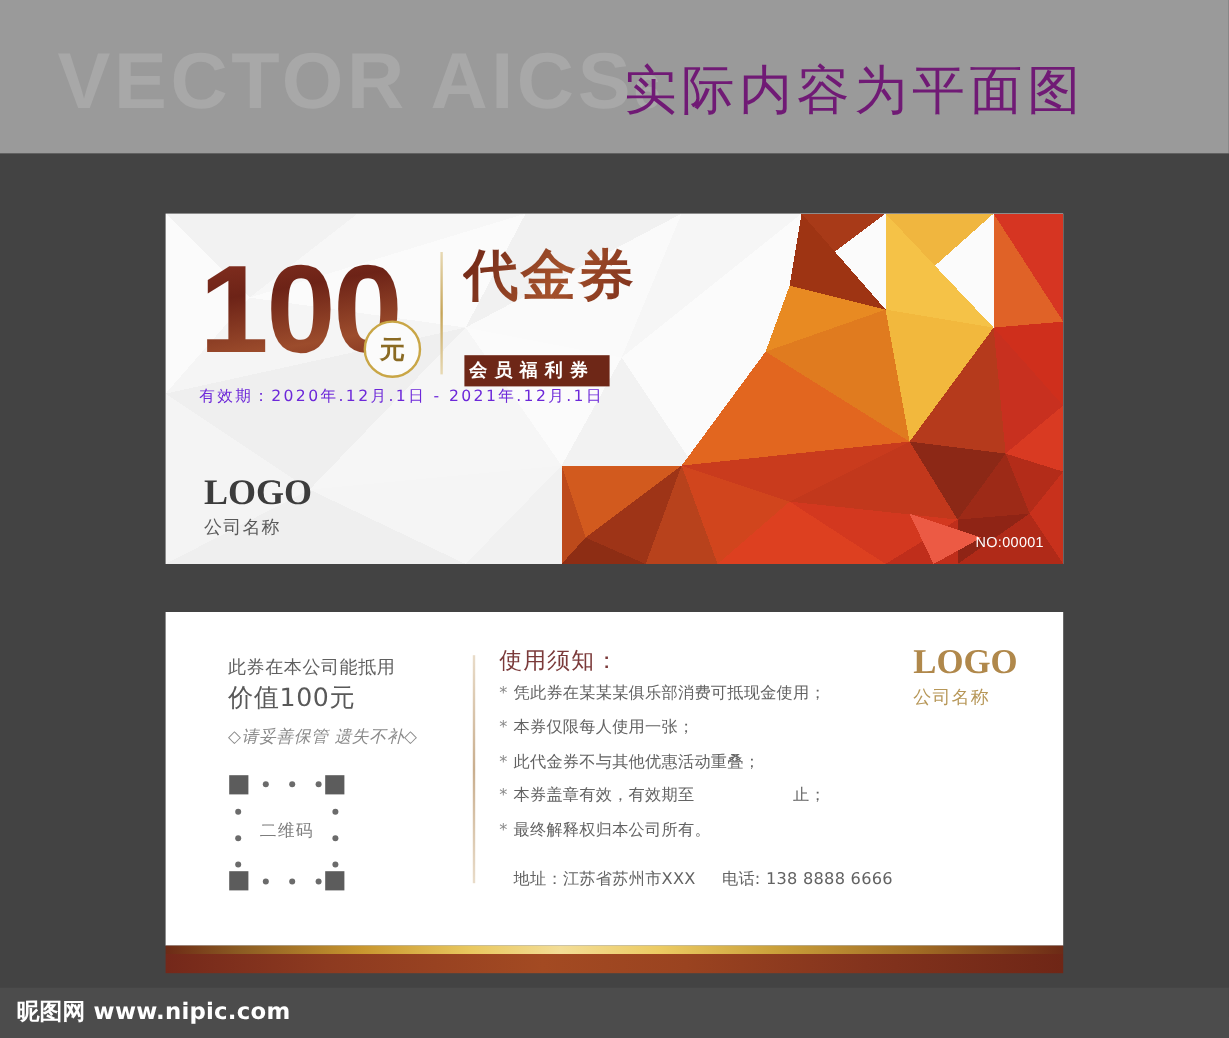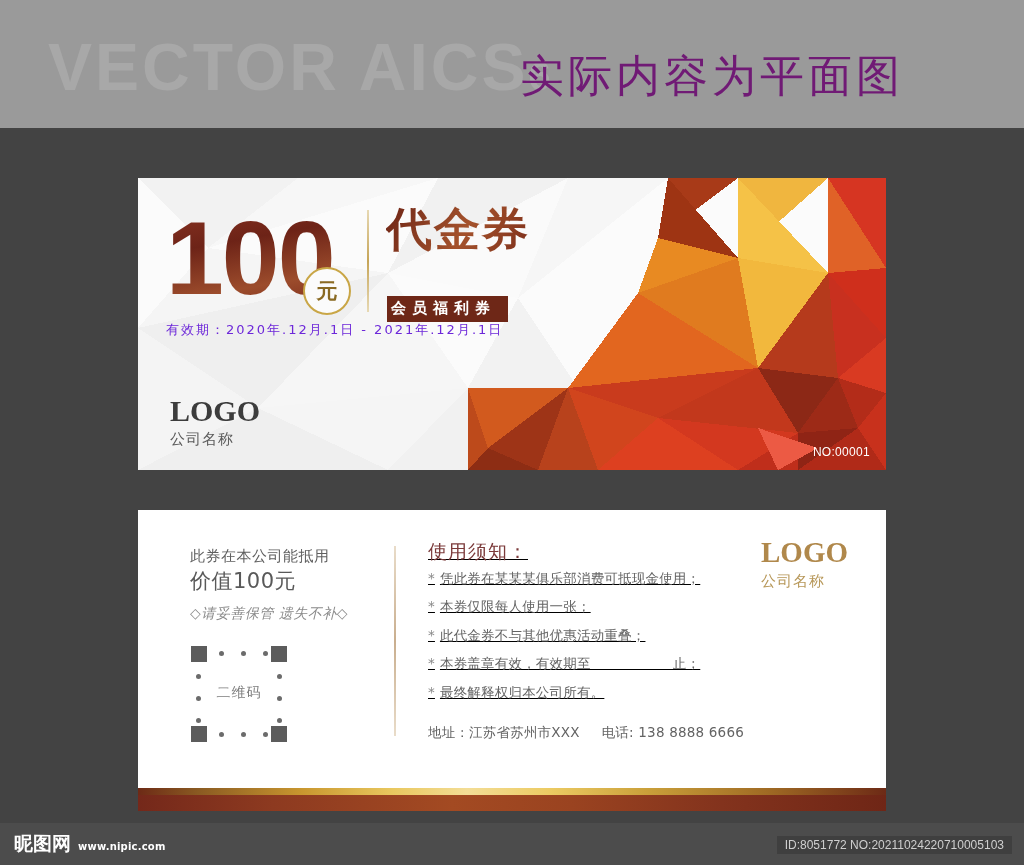--- a/index.html
+++ b/index.html
@@ -137,21 +137,21 @@
   .qr .dot{position:absolute;width:5px;height:5px;border-radius:50%;background:#6b6b6b;}
   .qr .qtext{
     position:absolute;left:0;right:0;top:38px;text-align:center;
     font-size:14px;color:#7d7d7d;letter-spacing:1px;
     font-family:"DejaVu Sans",sans-serif;
   }
 
   .vline{position:absolute;left:256px;top:36px;width:2px;height:190px;
          background:linear-gradient(to bottom,#e9dcc9,#c9ae8e,#e9dcc9);}
 
-  .right-col{position:absolute;left:290px;top:30px;width:360px;text-decoration:underline;}
+  .right-col{position:absolute;left:278px;top:30px;width:360px;}
   .notice-title{
     font-size:19px;color:#7b3a3a;letter-spacing:1px;line-height:1.2;margin-bottom:9px;
     font-family:"DejaVu Sans",sans-serif;
   }
   .notice-item{
     font-size:13.5px;color:#636363;line-height:1;margin-bottom:15px;
     white-space:nowrap;letter-spacing:.2px;
     font-family:"DejaVu Sans",sans-serif;
   }
   .notice-item .star{color:#8a8a8a;margin-right:5px;}
@@ -172,21 +172,21 @@
     font-family:"DejaVu Sans",sans-serif;
   }
 
   
   .footer{position:absolute;left:0;top:823px;width:1024px;height:42px;background:#4c4c4c;}
   .fbrand{
     position:absolute;left:14px;top:11px;
     font-size:19px;font-weight:bold;color:#ffffff;line-height:1;
     font-family:"DejaVu Sans",sans-serif;
   }
-  .fbrand .url{font-size:10px;margin-left:7px;letter-spacing:.2px;}
+  .fbrand .url{font-size:19px;margin-left:7px;letter-spacing:.2px;}
   .fid{
     position:absolute;right:12px;top:13px;
     font-size:12px;color:#cfcfcf;background:#3f3f3f;padding:3px 8px;line-height:1;
   }
 </style>
 </head>
 <body>
 
 <div class="stage">
 
@@ -316,16 +316,15 @@
       <div class="lg">LOGO</div>
       <div class="cn">公司名称</div>
     </div>
   </div>
 
   <div class="gold-strip"></div>
   <div class="red-bar"></div>
 
   <div class="footer">
     <div class="fbrand"><span>昵图网</span><span class="url">www.nipic.com</span></div>
-    <div class="fid">ID:8051772 NO:20211024220710005103</div>
   </div>
 
 </div>
 
 </body></html>

